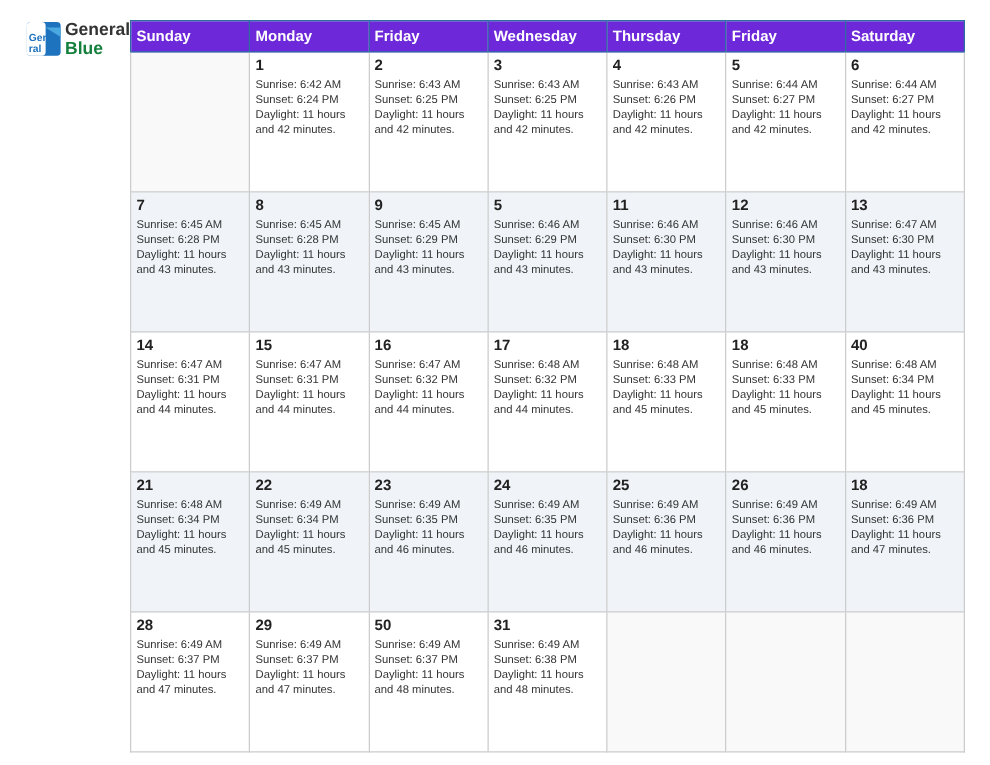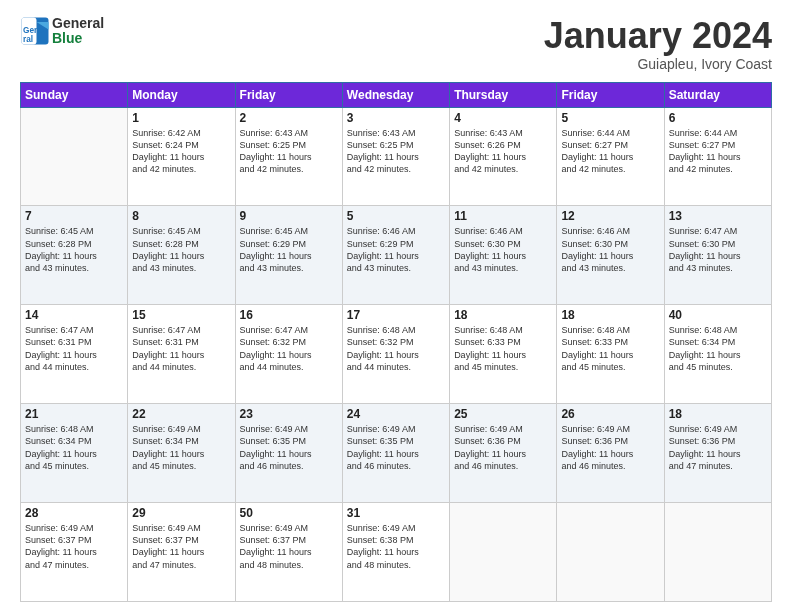--- a/index.html
+++ b/index.html
@@ -8,21 +8,21 @@
       height: 612px;
       font-family: Arial, sans-serif;
       background: #fff;
       overflow: hidden;
     }
     .page {
       width: 792px;
       height: 612px;
       padding: 16px 20px 10px 20px;
       display: flex;
-      flex-direction: column;
+      flex-direction: row;
     }
     .header {
       display: flex;
       justify-content: space-between;
       align-items: flex-start;
       margin-bottom: 10px;
     }
     .logo {
       display: flex;
       align-items: center;
@@ -108,24 +108,20 @@
         <text x="4" y="22" font-size="11" font-weight="bold" fill="#1e73be">Gene</text>
         <text x="4" y="34" font-size="11" font-weight="bold" fill="#1e73be">ral</text>
       </svg>
       <div>
         <div class="logo-text">
           <span style="color:#333">General</span><br>
           <span class="logo-blue">Blue</span>
         </div>
       </div>
     </div>
-    <div class="title-block">
-      <div class="calendar-title">January 2024</div>
-      <div class="calendar-subtitle">Guiapleu, Ivory Coast</div>
-    </div>
   </div>
 
   <table class="calendar" id="cal-table">
     <thead>
       <tr id="cal-header">
           <th>Sunday</th>
           <th>Monday</th>
           <th>Friday</th>
           <th>Wednesday</th>
           <th>Thursday</th>

